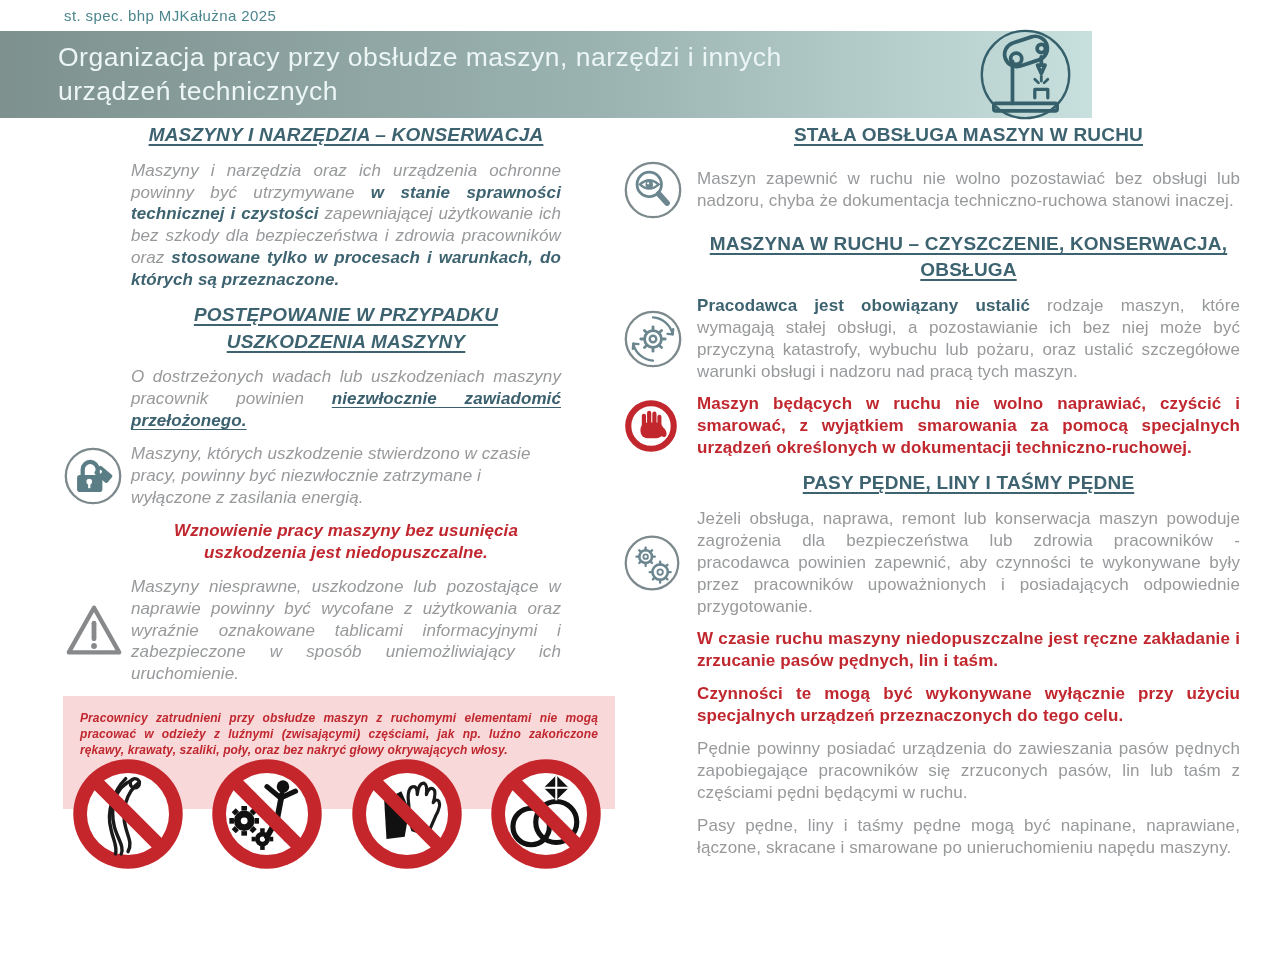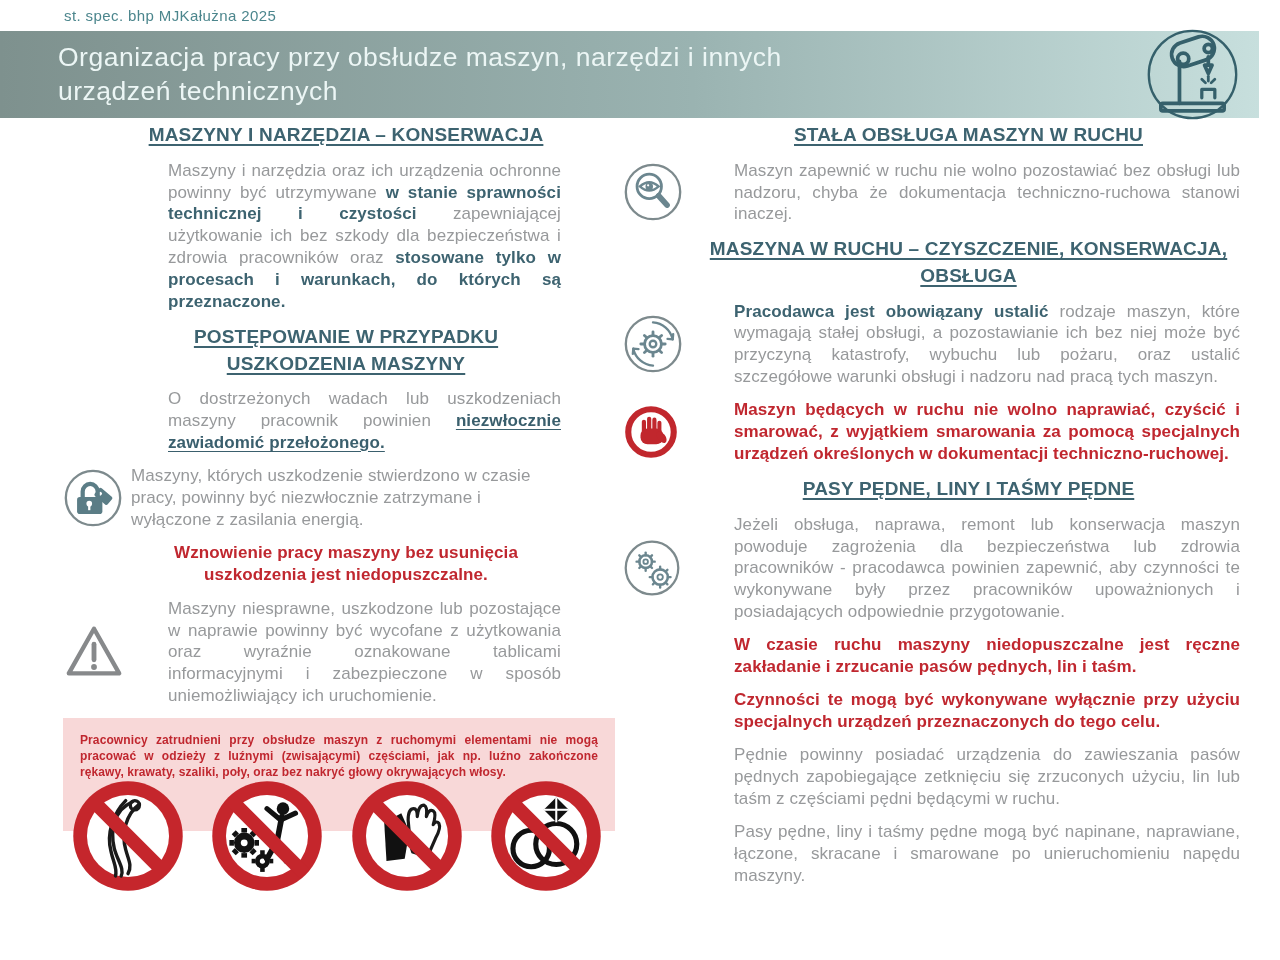--- a/index.html
+++ b/index.html
@@ -6,50 +6,50 @@
   body{
     width:1280px;height:960px;position:relative;overflow:hidden;
     background:#ffffff;
     font-family:"Liberation Sans", sans-serif;
   }
   .credit{
     position:absolute;top:7px;left:64px;
     color:#4c868d;font-size:15px;letter-spacing:.4px;
   }
   .header{
-    position:absolute;top:31px;left:0;width:1259px;height:87px;
+    position:absolute;top:31px;left:0;width:1092px;height:87px;
     background:linear-gradient(90deg,#7e918e 0%,#9ab3b1 55%,#c7dfdd 100%);
   }
   .header-title{
     color:#ecf6f5;font-size:26.5px;line-height:1.3;font-weight:400;
     padding:9px 0 0 58px;letter-spacing:.5px;white-space:pre-line;
   }
   .header-icon{position:absolute;right:20px;top:-3px;width:93px;height:93px;}
 
   .content{
     position:absolute;top:122px;left:63px;width:1177px;bottom:0;
     display:flex;
   }
-  .col-left{width:552px;flex:none;}
+  .col-left{width:552px;flex:none;font-style:italic;}
   .col-right{flex:1;margin-left:8px;}
 
   .row{display:flex;align-items:center;margin-bottom:11px;}
   .gutter{flex:none;width:68px;display:flex;justify-content:flex-start;align-items:center;}
   .col-right .gutter{width:74px;}
   .text{flex:1;min-width:0;}
   .col-left .row{padding-right:54px;}
 
   h2.heading{
     color:#3d6370;font-weight:700;font-size:19px;line-height:1.4;
     text-align:center;margin:0;
     text-decoration:underline;text-underline-offset:3px;text-decoration-thickness:1.5px;
     letter-spacing:.2px;
   }
   p{margin:0;font-size:17px;line-height:1.29;color:#97999b;letter-spacing:.1px;}
-  .justify{text-align:justify;margin-left:37px;}
+  .justify{text-align:justify;}
   strong.dk{color:#3d6370;font-weight:700;}
   strong.dk-underline{
     color:#3a5f6d;font-weight:700;
     text-decoration:underline;text-underline-offset:3px;
   }
   .red-center{color:#c0272f;font-weight:700;text-align:center;font-size:17px;line-height:1.32;}
   .red-bold{color:#c0272f;font-weight:700;}
 
   .alert-wrap{margin-top:2px;position:relative;}
   .alert-box{background:#f8d8d8;padding:15px 17px 50px 17px;}
@@ -352,21 +352,21 @@
       <p class="text red-bold justify">W czasie ruchu maszyny niedopuszczalne jest ręczne zakładanie i zrzucanie pasów pędnych, lin i taśm.</p>
     </div>
 
     <div class="row">
       <div class="gutter"></div>
       <p class="text red-bold justify">Czynności te mogą być wykonywane wyłącznie przy użyciu specjalnych urządzeń przeznaczonych do tego celu.</p>
     </div>
 
     <div class="row">
       <div class="gutter"></div>
-      <p class="text justify">Pędnie powinny posiadać urządzenia do zawieszania pasów pędnych zapobiegające zetknięciu się zrzuconych użyciu, lin lub taśm z częściami pędni będącymi w ruchu.</p>
+      <p class="text justify">Pędnie powinny posiadać urządzenia do zawieszania pasów pędnych zapobiegające pracowników się zrzuconych pasów, lin lub taśm z częściami pędni będącymi w ruchu.</p>
     </div>
 
     <div class="row">
       <div class="gutter"></div>
       <p class="text justify">Pasy pędne, liny i taśmy pędne mogą być napinane, naprawiane, łączone, skracane i smarowane po unieruchomieniu napędu maszyny.</p>
     </div>
 
   </div>
 </div>
 

